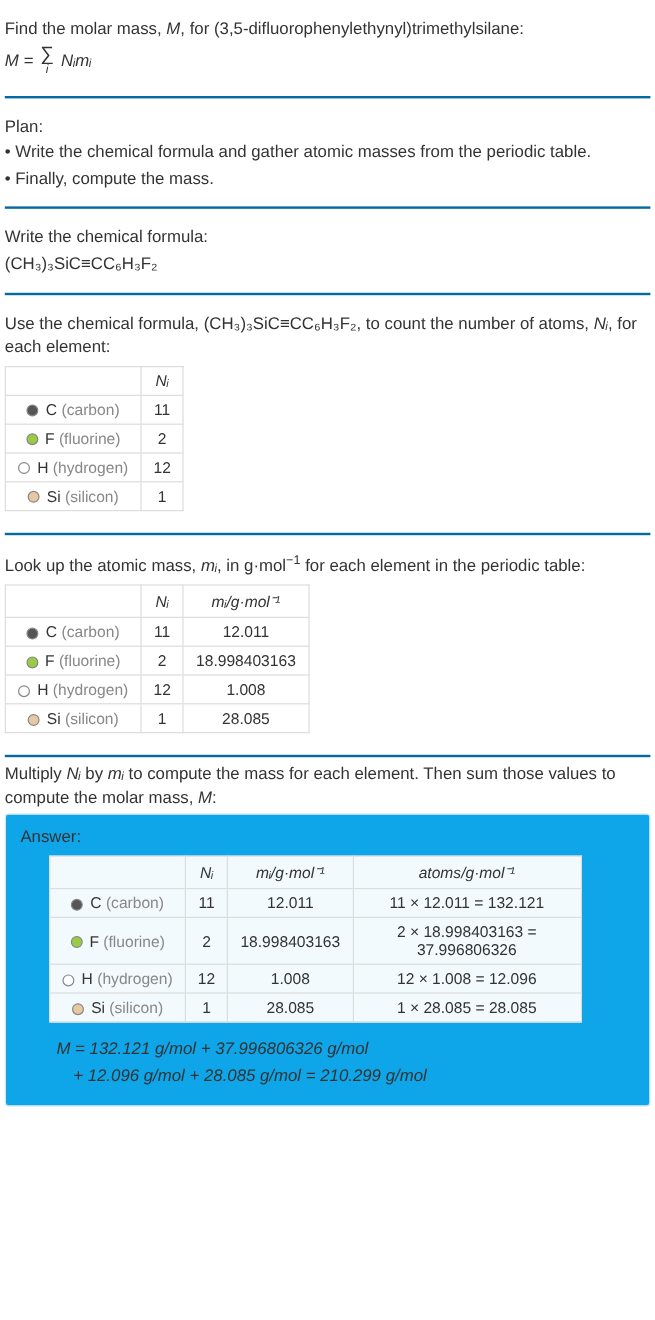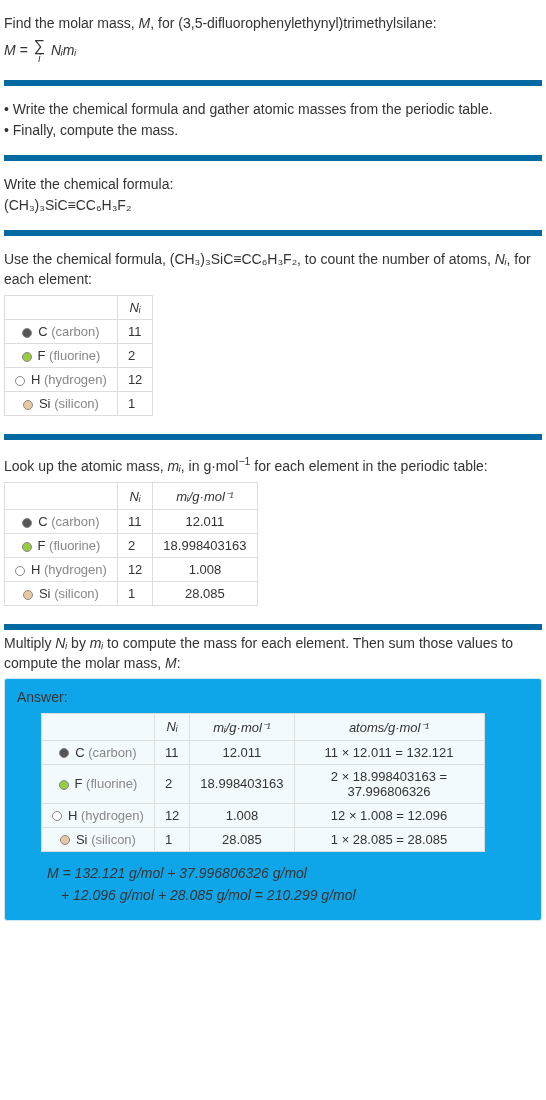--- a/index.html
+++ b/index.html
@@ -5,21 +5,21 @@
     * { box-sizing: border-box; margin: 0; padding: 0; }
     body {
       font-family: -apple-system, BlinkMacSystemFont, "Segoe UI", Arial, sans-serif;
       font-size: 14px;
       color: #333;
       background: #fff;
       width: 546px;
       padding: 4px 4px 8px 4px;
     }
     .section {
-      border-bottom: 6px solid #0369a1;
+      border-bottom: 2px solid #0369a1;
       padding: 8px 0 12px 0;
       margin-bottom: 4px;
     }
     .section:last-of-type { border-bottom: none; }
     .text-line { margin: 2px 0; line-height: 1.4; }
     .italic { font-style: italic; }
     .formula-line { margin: 4px 0; }
     sup { font-size: 0.75em; vertical-align: super; }
     .sigma-block {
       display: inline-flex;
@@ -42,21 +42,21 @@
       padding: 4px 10px;
       text-align: center;
       font-size: 13px;
       white-space: nowrap;
     }
     th {
       font-weight: normal;
       font-style: italic;
       text-align: center;
     }
-    td.num { text-align: left; }
+    td.num { text-align: center; }
     .dot {
       display: inline-block;
       width: 10px;
       height: 10px;
       border-radius: 50%;
       margin-right: 6px;
       vertical-align: middle;
       border: 1px solid #888;
     }
     .dot-c { background: #555; }
@@ -91,20 +91,21 @@
   </div>
   <div class="formula-line">
     <span class="italic">M = </span><span class="sigma-block">
         <span class="sigma">∑</span>
         <span class="sub-i">i</span>
       </span><span class="italic"> Nᵢmᵢ</span>
   </div>
 </div>
 
 <div class="section">
+  <div class="text-line">Plan:</div>
   <div class="text-line">• Write the chemical formula and gather atomic masses from the periodic table.</div>
   <div class="text-line">• Finally, compute the mass.</div>
 </div>
 
 <div class="section">
   <div class="text-line">Write the chemical formula:</div>
   <div class="text-line">(CH₃)₃SiC≡CC₆H₃F₂</div>
 </div>
 
 <div class="section">

